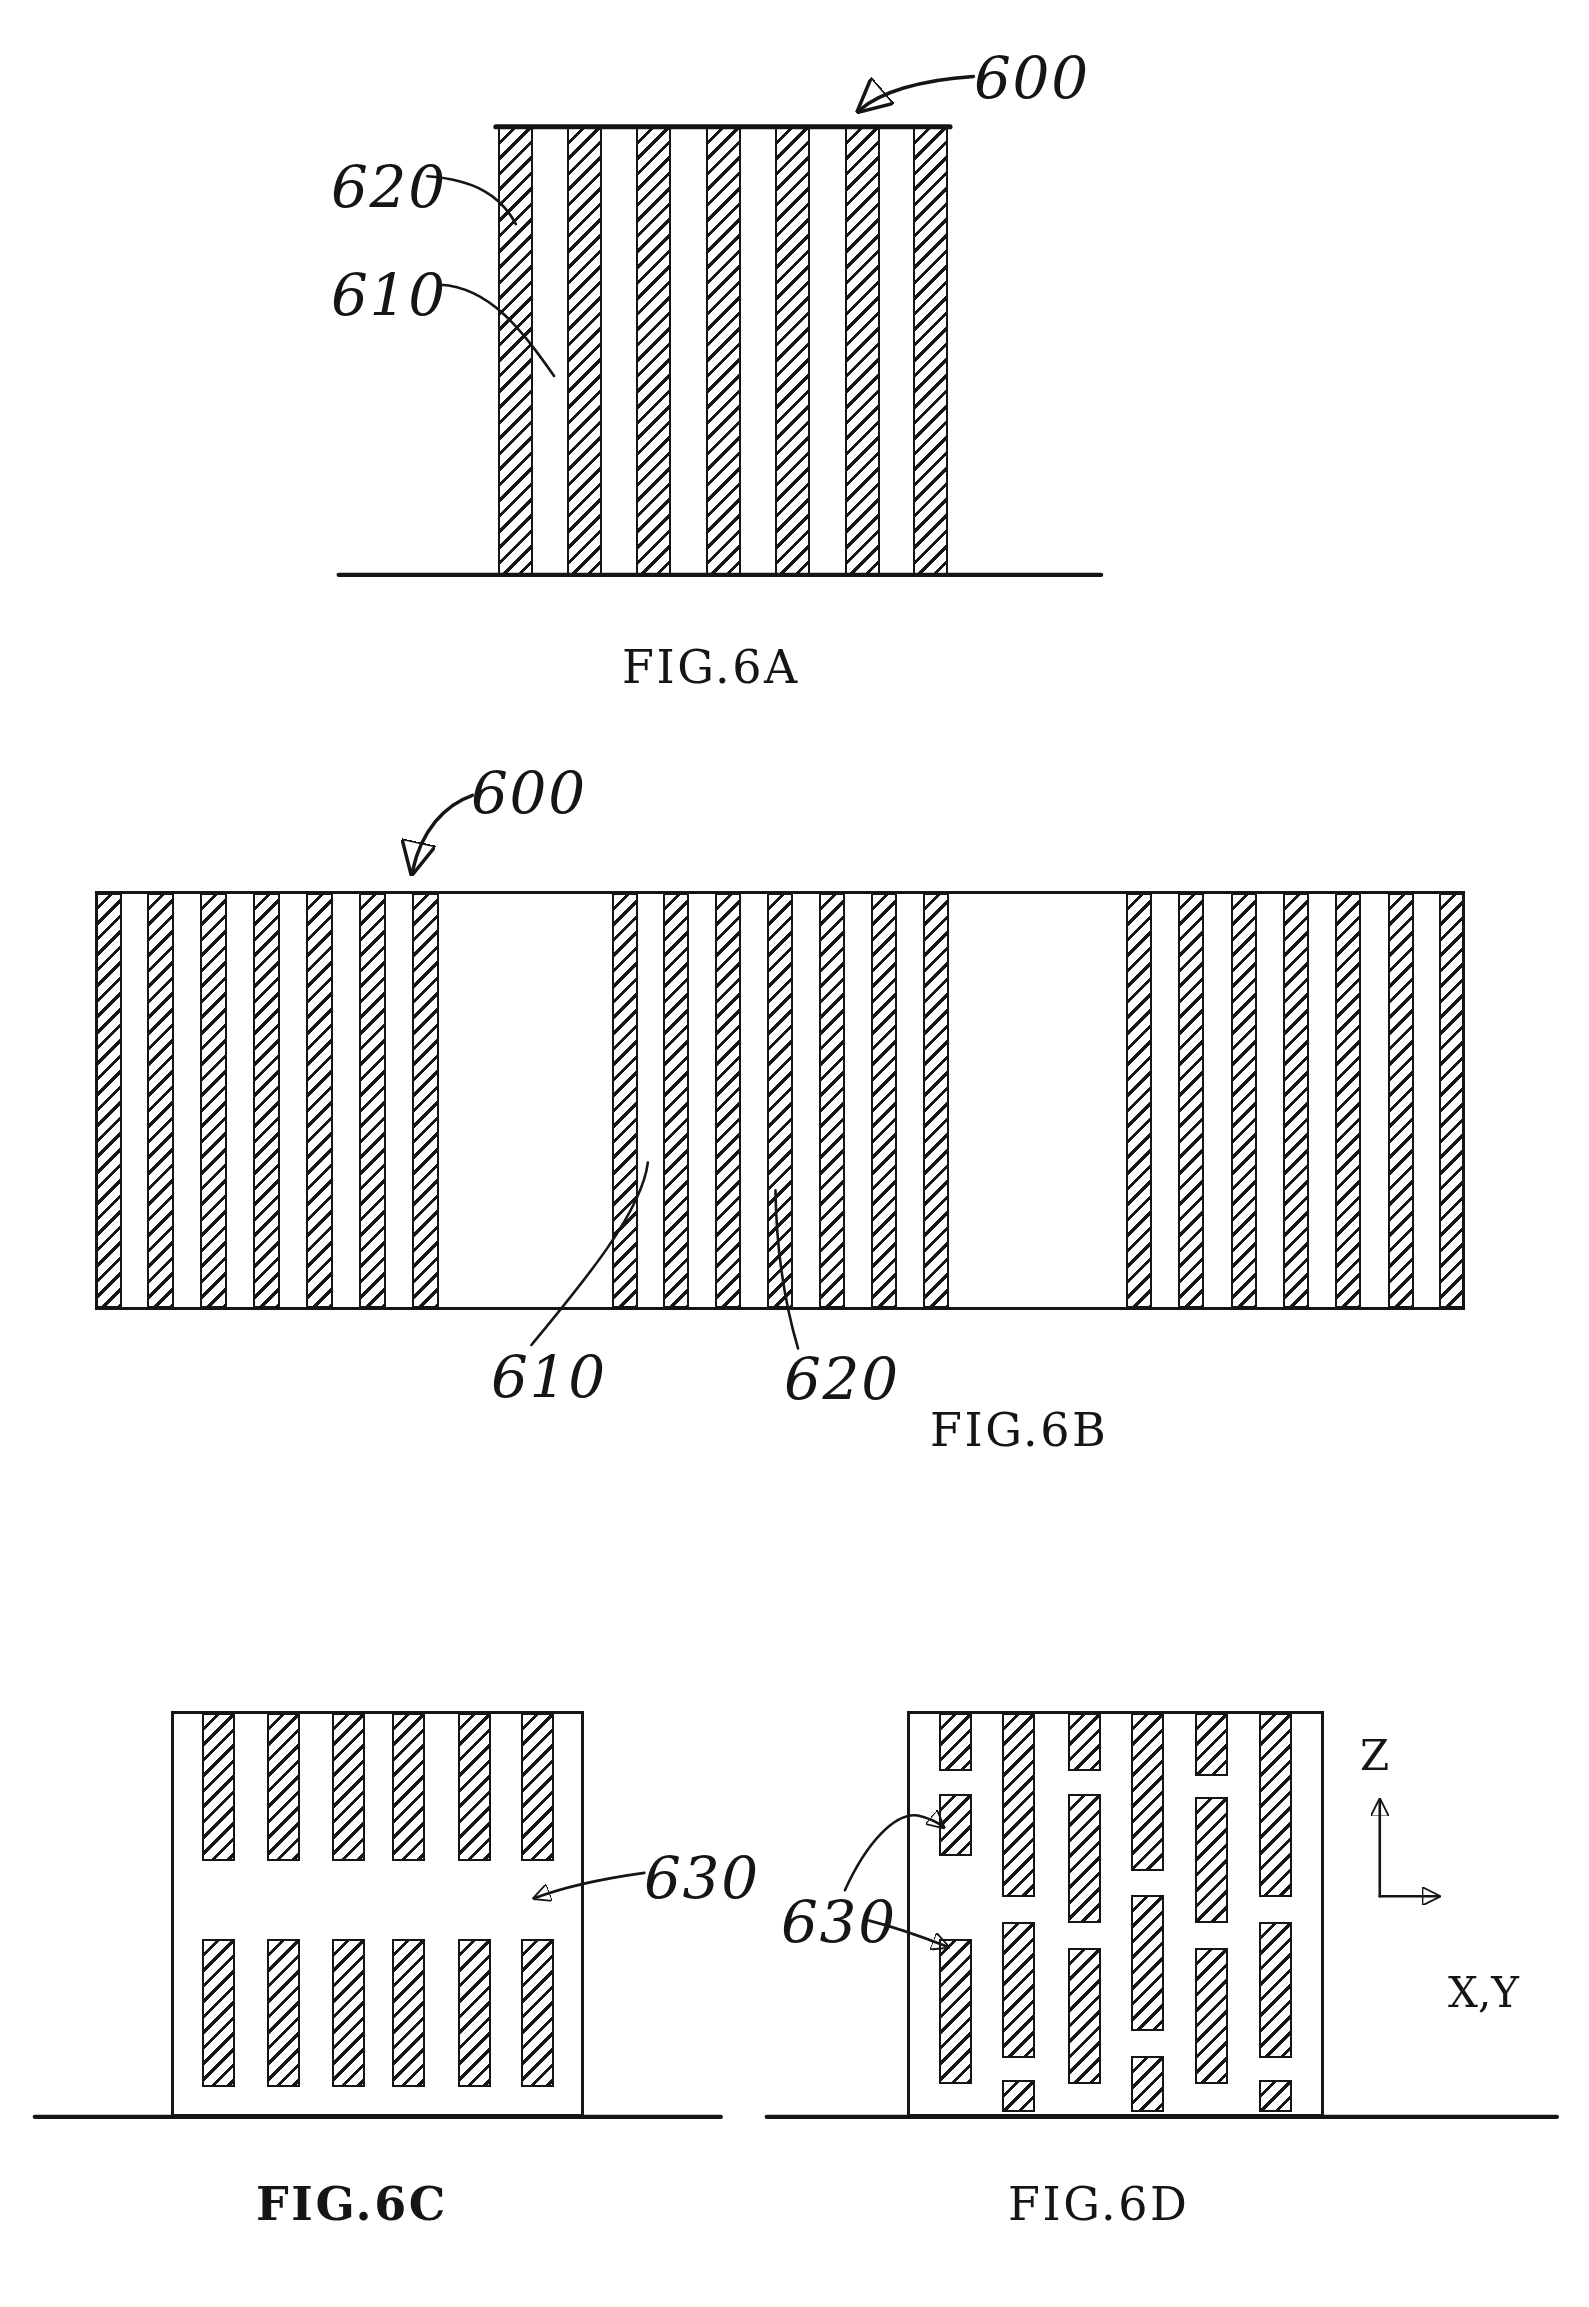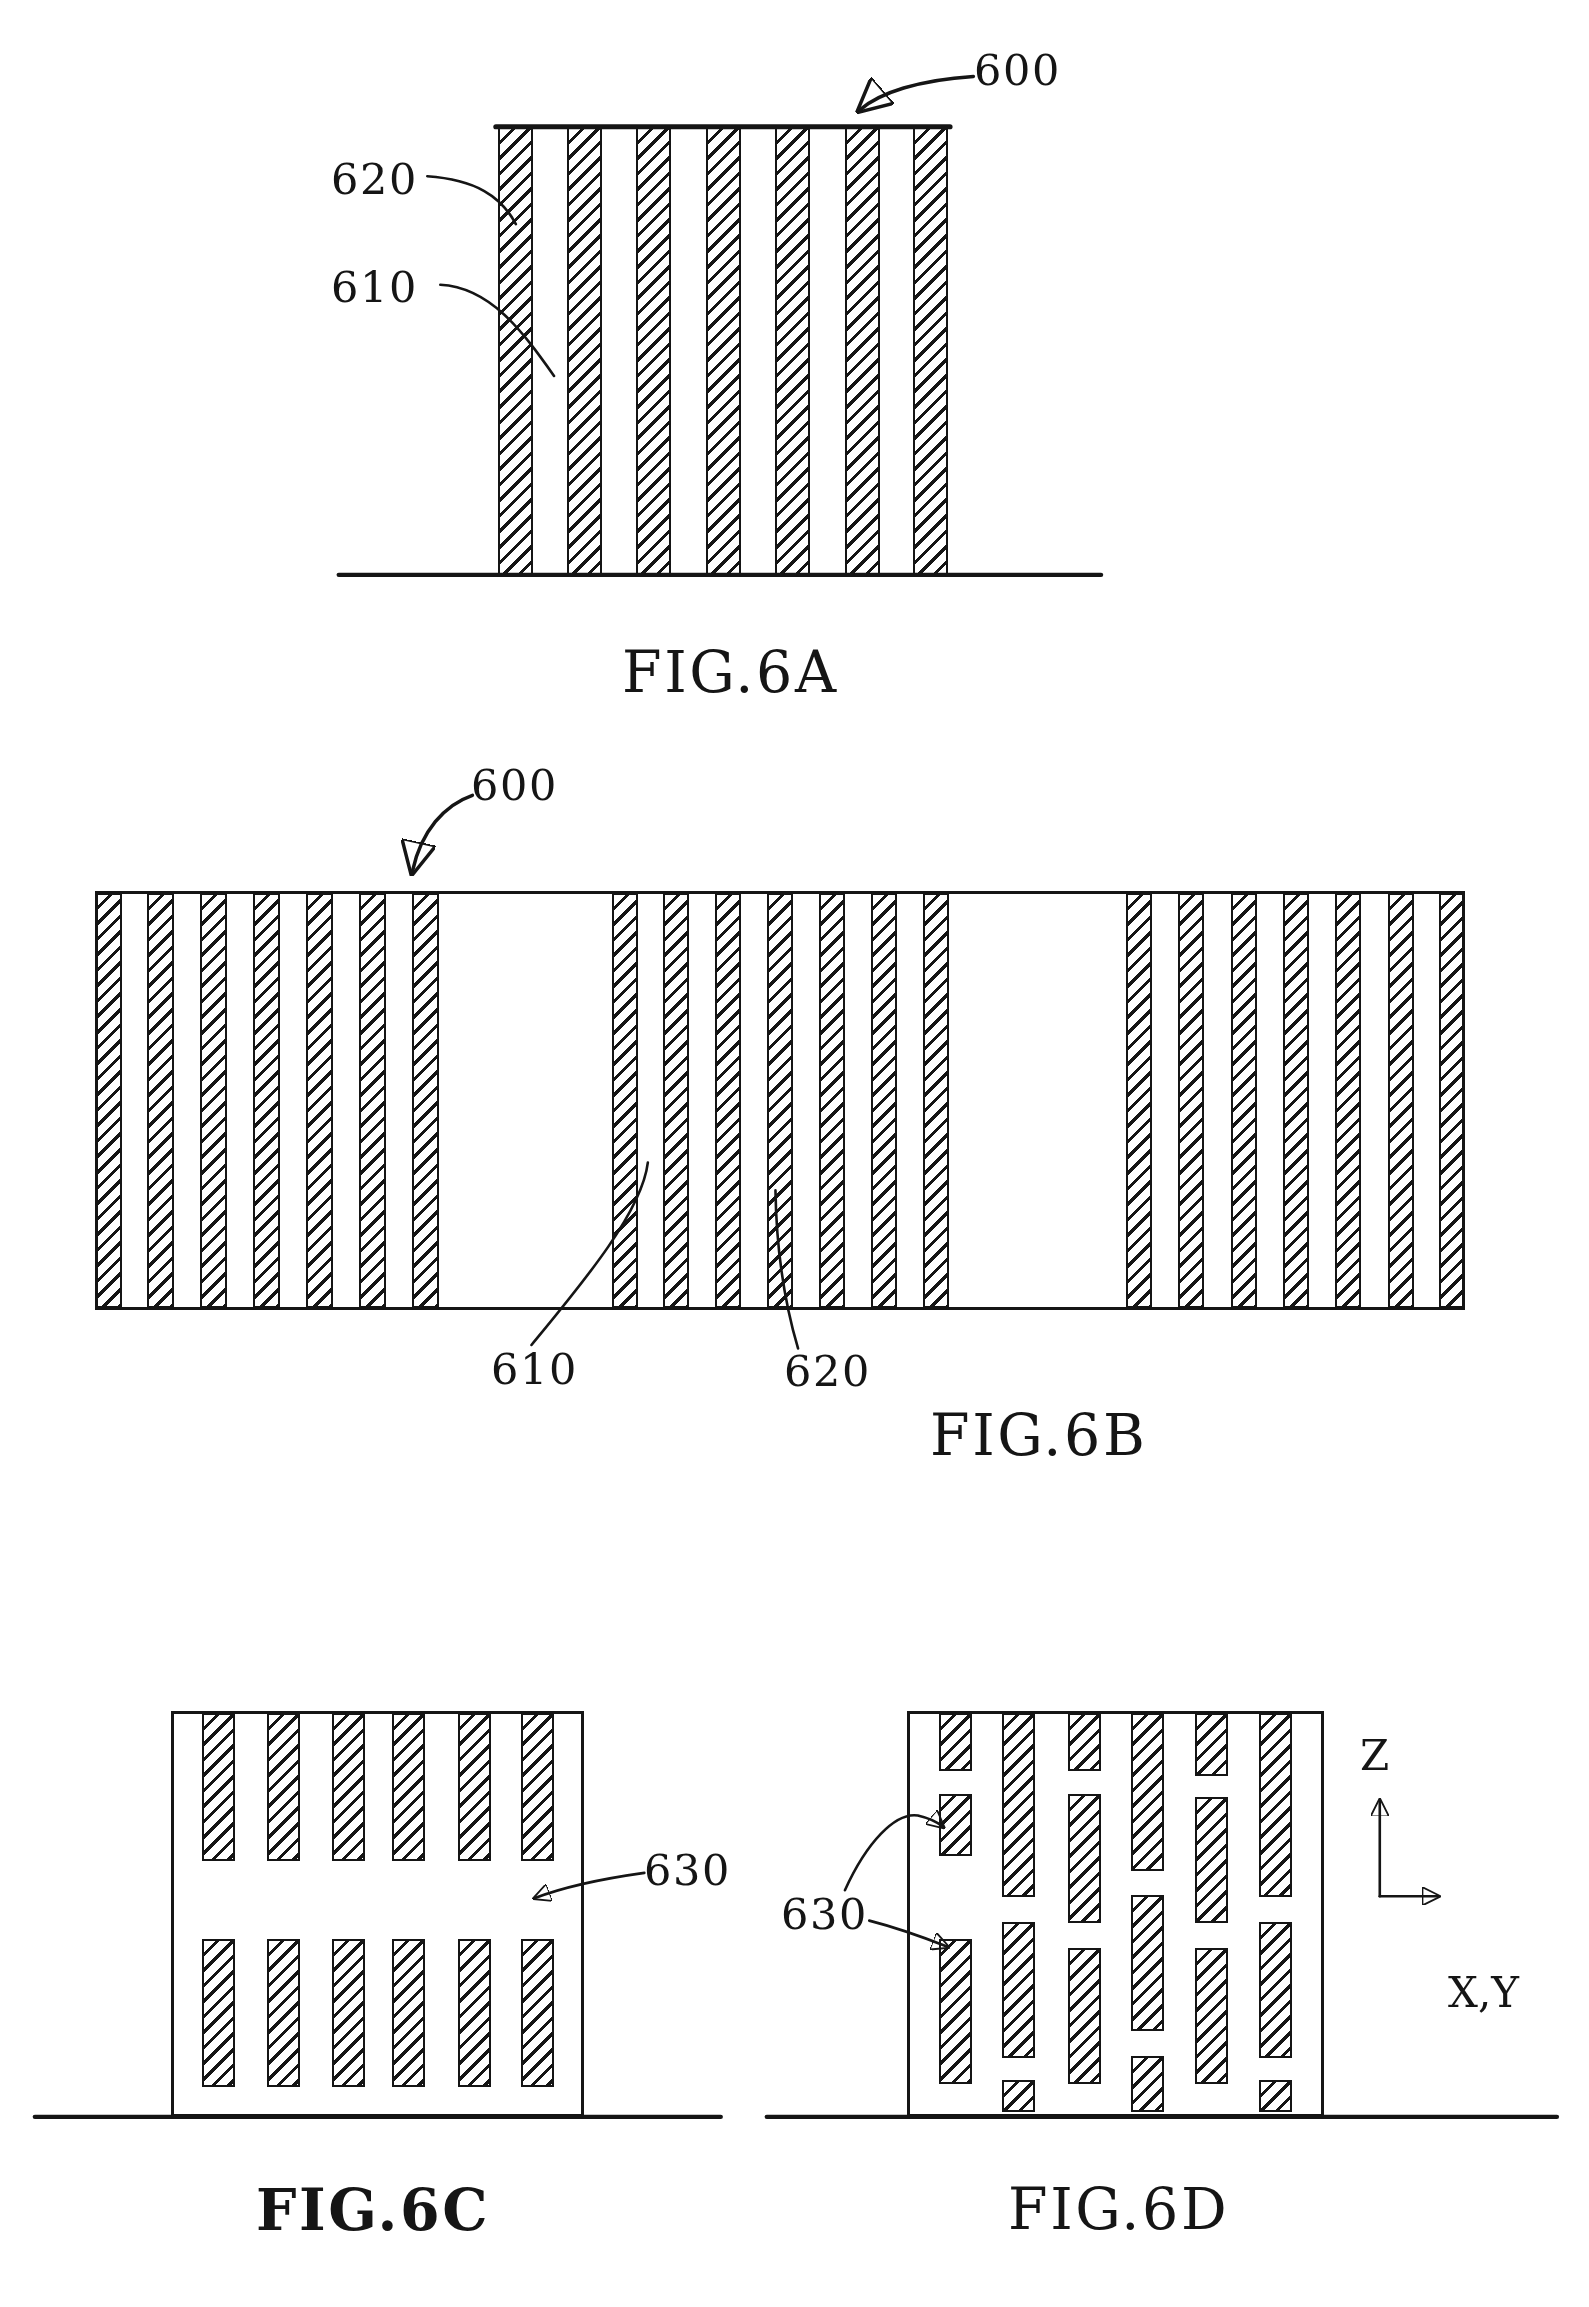--- a/index.html
+++ b/index.html
@@ -1,22 +1,22 @@
 <!DOCTYPE html>
 <html style="font-size:14px"><head>
 <meta charset="utf-8">
 <style>
   html,body{margin:0;padding:0;background:#ffffff;}
   .page{position:relative;width:1590px;height:2307px;background:#ffffff;
         font-family:"DejaVu Serif",serif;color:#151515;overflow:hidden;}
   .hatch{position:absolute;box-sizing:border-box;border:2.6px solid #151515;
         background:repeating-linear-gradient(135deg,#ffffff 0 7.8px,#151515 7.8px 11px);}
   .outline{position:absolute;box-sizing:border-box;border:3.5px solid #151515;background:transparent;}
-  .ref{position:absolute;font-size:43px;line-height:1;letter-spacing:1.7px;white-space:nowrap;}
-  .caption{position:absolute;font-size:57px;line-height:1;letter-spacing:2.6px;white-space:nowrap;}
+  .ref{position:absolute;font-style:italic;font-size:58px;line-height:1;letter-spacing:1.7px;white-space:nowrap;}
+  .caption{position:absolute;font-size:46px;line-height:1;letter-spacing:2.6px;white-space:nowrap;}
   .axis-label{position:absolute;font-size:42px;line-height:1;white-space:nowrap;}
   svg.lines{position:absolute;left:0;top:0;}
   .lines path{fill:none;stroke:#151515;stroke-linecap:round;}
   .z1{z-index:1}.z2{z-index:2}.z3{z-index:3}.z4{z-index:4}
 </style>
 </head>
 <body>
 
 <div class="page">
 

